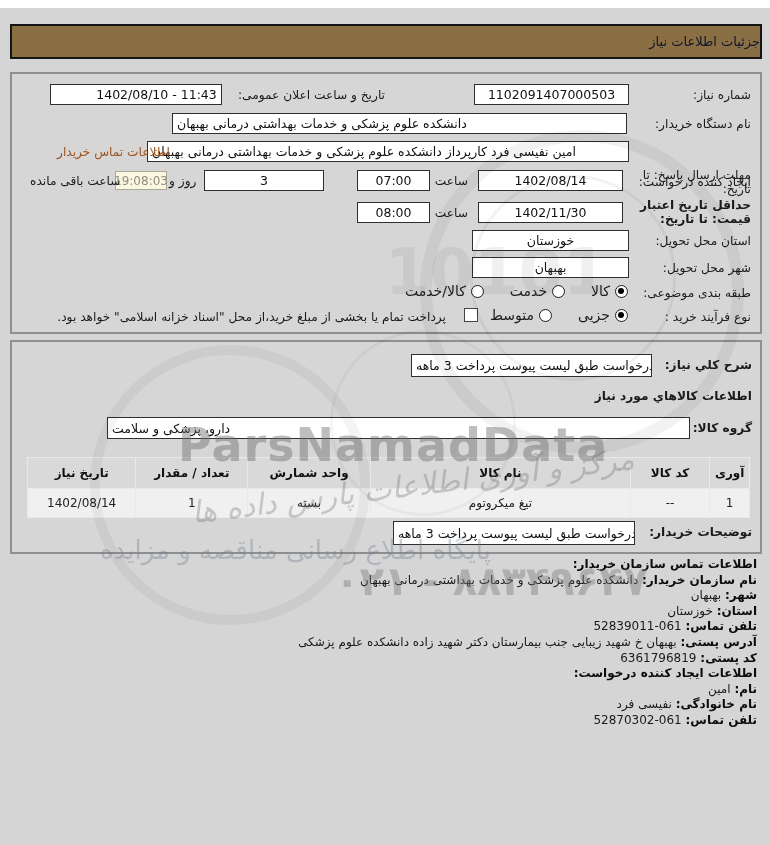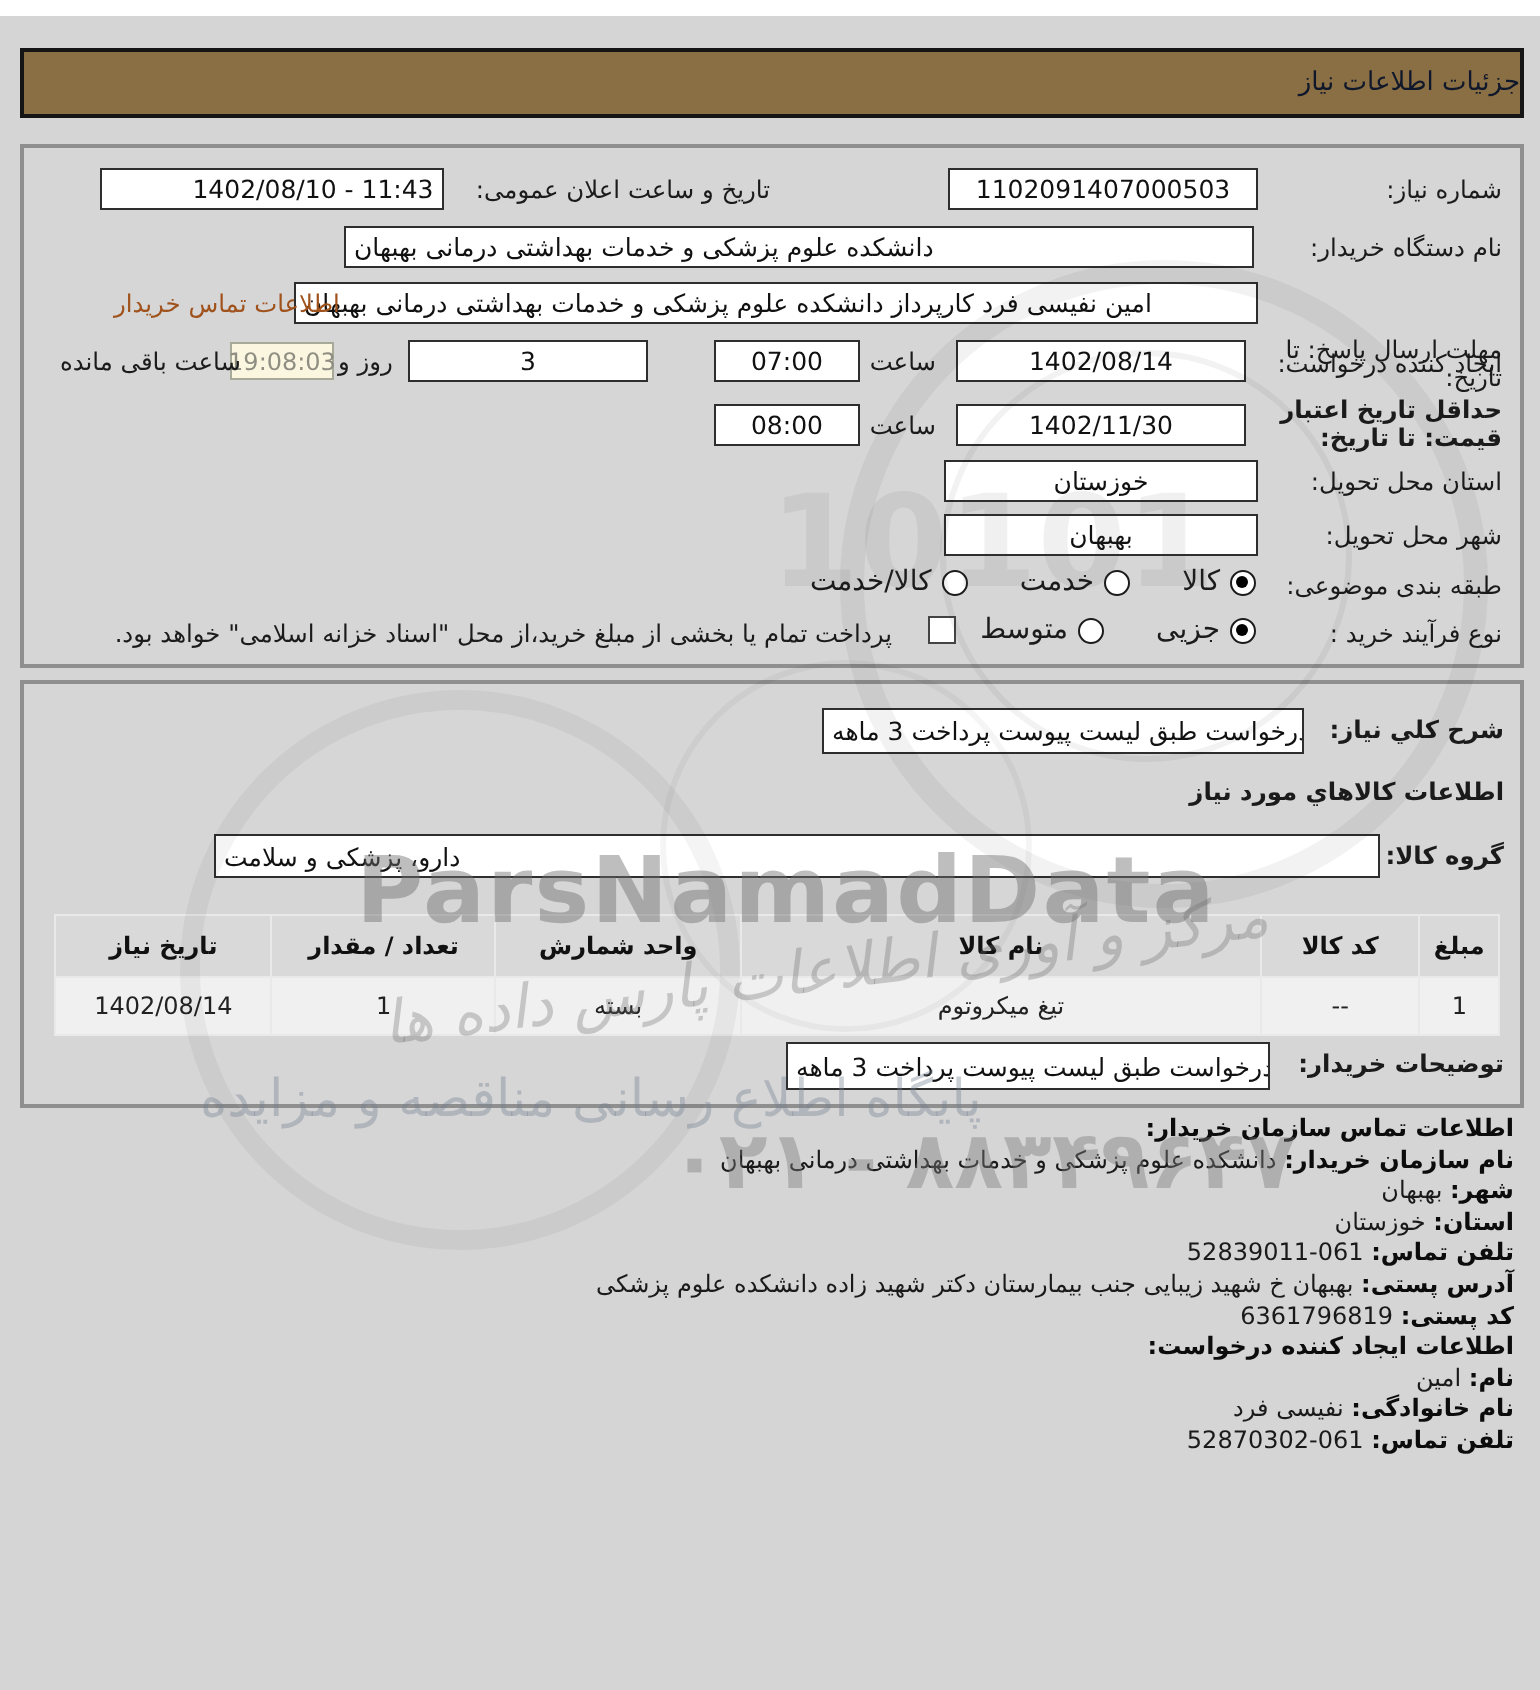--- a/index.html
+++ b/index.html
@@ -130,21 +130,21 @@
     <div class="box rt" style="top:12px;right:108px;width:241px;height:23px;">درخواست طبق لیست پیوست پرداخت 3 ماهه</div>
 
     <div class="lbl bold" style="top:47px;right:8px;">اطلاعات کالاهاي مورد نياز</div>
 
     <div class="lbl bold" style="top:79px;right:8px;">گروه کالا:</div>
     <div class="box rt" style="top:75px;left:95px;width:583px;height:22px;">دارو، پزشکی و سلامت</div>
 
     <table class="goods">
       <tbody>
           <tr>
-        <th style="width:5.5%;">مبلغ</th>
+        <th style="width:5.5%;">آوری</th>
         <th style="width:11%;">کد کالا</th>
         <th style="width:36%;">نام کالا</th>
         <th style="width:17%;">واحد شمارش</th>
         <th style="width:15.5%;">تعداد / مقدار</th>
         <th style="width:15%;">تاریخ نیاز</th>
       </tr>
       <tr>
         <td>1</td>
         <td>--</td>
         <td>تیغ میکروتوم</td>

